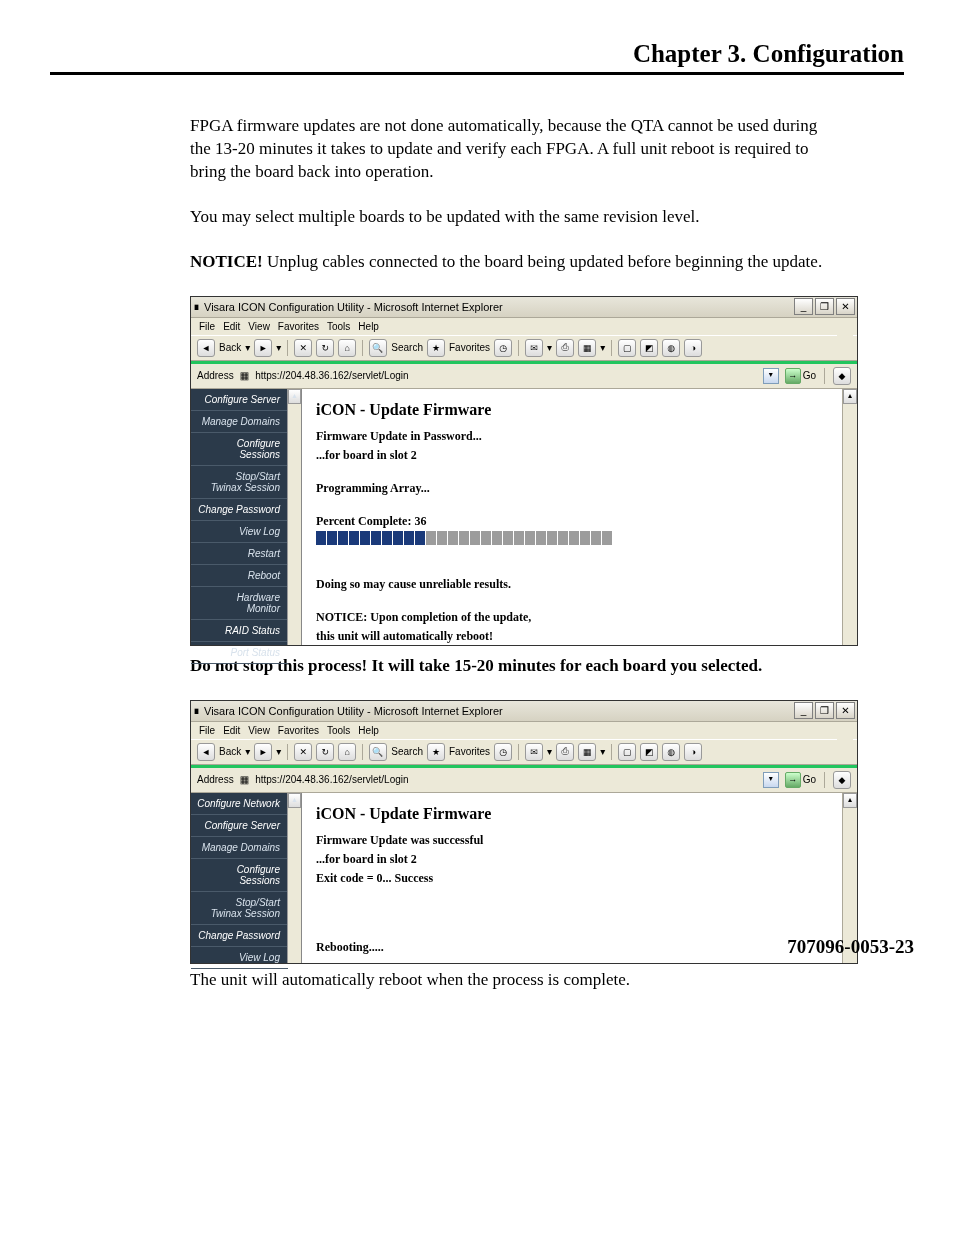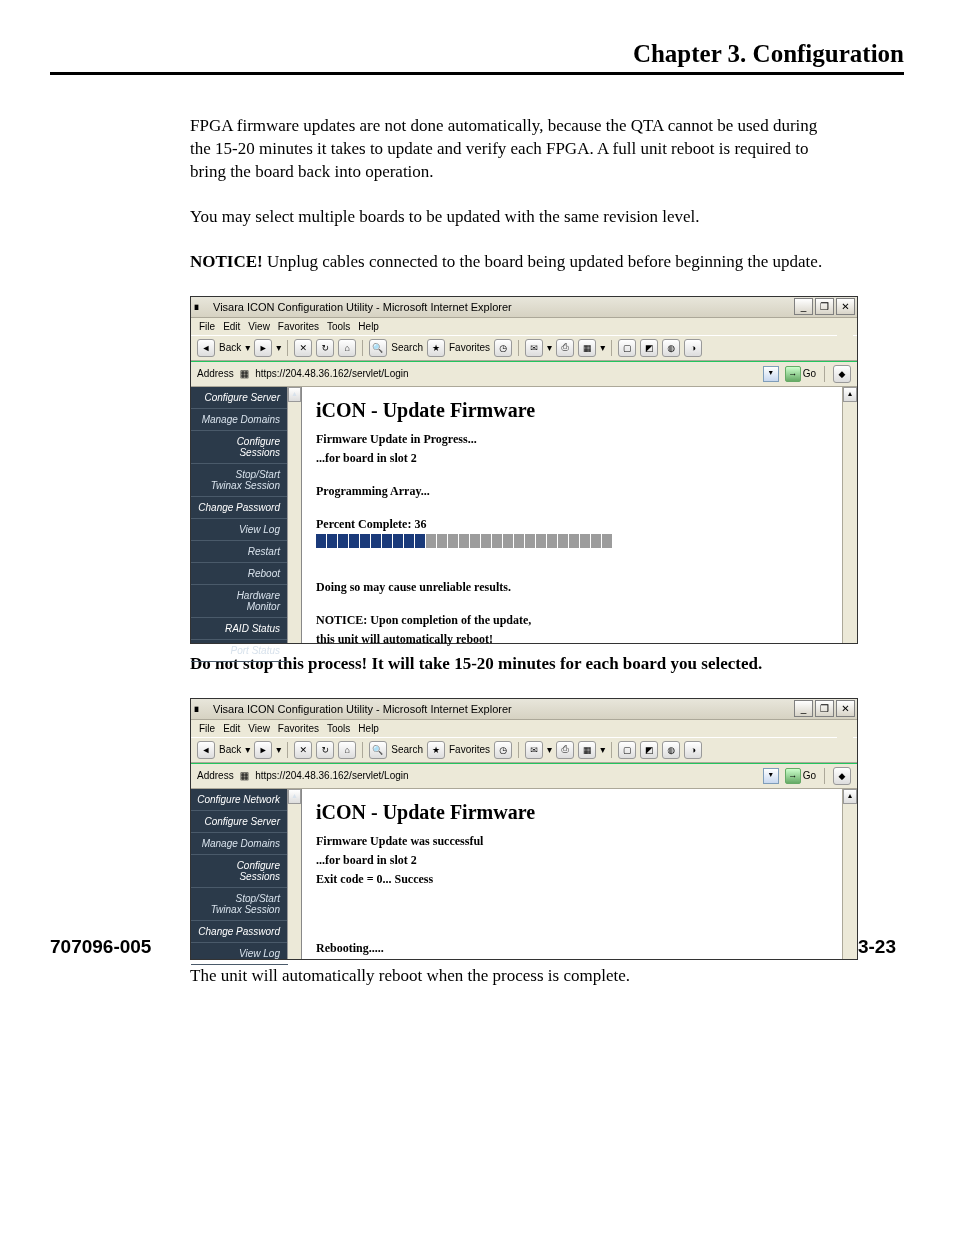--- a/index.html
+++ b/index.html
@@ -5,61 +5,61 @@
 body{margin:0;background:#fff;font-family:"Times New Roman",serif;color:#000}
 .page{width:954px;height:996px;box-sizing:border-box;padding:40px 50px 30px 50px;position:relative}
 .header{text-align:right;font-size:25px;font-weight:700;margin-bottom:4px}
 .header-rule{border:0;border-top:3px solid #000;margin:0 0 40px 0}
 .body-text{margin:0 0 22px 140px;font-size:17px;line-height:1.35;max-width:640px}
 .caption1{margin:10px 0 24px 140px;font-size:17px;font-weight:700}
 .caption2{margin:6px 0 0 140px;font-size:17px}
 .warn-lead{font-weight:700}
 .shot{width:666px;margin:0 0 4px 140px;border:1px solid #333;background:#ece9d8;font-family:Tahoma,Arial,sans-serif;font-size:11px;color:#000}
 .title-bar{display:flex;align-items:center;background:linear-gradient(#e8e6db,#d6d2c2);border-bottom:1px solid #aca899;height:20px;padding:0 2px}
-.title-text{flex:1;padding-left:13px}
+.title-text{flex:1;padding-left:4px}
 .win-btns{display:flex;gap:2px}
 .win-btn{width:17px;height:15px;border:1px solid #808080;background:linear-gradient(#fff,#d8d4c8);display:flex;align-items:center;justify-content:center;font-size:10px;line-height:1;cursor:default}
 .menu-bar{display:flex;gap:8px;padding:3px 8px;background:#ece9d8;font-size:10px;position:relative}
 .win-logo{position:absolute;right:4px;top:2px;width:16px;height:16px;background:#ece9d8}
 .tool-bar{display:flex;align-items:center;gap:4px;padding:3px 6px;background:#ece9d8;border-top:1px solid #fff;border-bottom:1px solid #aca899}
 .tb-ic{width:16px;height:16px;border:1px solid #999;border-radius:3px;background:linear-gradient(#fff,#ddd);display:inline-flex;align-items:center;justify-content:center;font-size:9px}
 .tb-txt{font-size:10px}
 .tb-sep{width:1px;height:16px;background:#aca899;margin:0 2px}
-.addr-bar{display:flex;align-items:center;gap:6px;padding:3px 6px;background:#ece9d8;border-top:1px solid #22c55e;border-bottom:1px solid #aca899;font-size:10px}
+.addr-bar{display:flex;align-items:center;gap:6px;padding:3px 6px;background:#ece9d8;border-top:3px solid #22c55e;border-bottom:1px solid #aca899;font-size:10px}
 .addr-url{flex:1}
 .addr-drop{width:14px;height:14px;border:1px solid #7f9db9;background:linear-gradient(#fff,#c8d8ef);text-align:center;font-size:8px;line-height:12px}
 .go-btn{display:flex;align-items:center;gap:2px}
 .go-ic{width:14px;height:14px;border:1px solid #6a6;background:linear-gradient(#cfc,#6a6);border-radius:2px;text-align:center;line-height:12px;font-size:9px}
 .content-row{display:flex;background:#404040;height:256px}
 .content-row.short{height:170px}
 .sidebar{width:110px;background:#2b3a4a;color:#d8e2ec;font-size:10px;border-right:1px solid #888;position:relative}
 .side-item{text-align:right;padding:5px 8px 5px 4px;border-bottom:1px solid #4a5a6a;font-style:italic;font-size:10px;line-height:1.1}
 .side-item .hl{color:#fff}
 .scroll-stub{position:absolute;right:0;top:0;width:13px;height:100%;background:#ece9d8;border-left:1px solid #999}
 .scroll-arrow{height:13px;border:1px solid #999;background:linear-gradient(#fff,#ddd);font-size:8px;text-align:center;line-height:11px}
 .sidebar-wrap{position:relative;padding-right:13px}
 .main-pane{flex:1;background:#fff;padding:12px 14px;position:relative;font-family:"Times New Roman",serif}
-.pane-title{font-weight:700;font-size:20px;margin-bottom:10px}
+.pane-title{font-weight:700;font-size:16px;margin-bottom:10px}
 .pane-b{font-weight:700;font-size:12px;margin-top:4px}
 .pane-spacer{height:14px}
 .progress{display:flex;height:14px;width:300px;border:0;margin-top:2px}
 .prog-seg{width:10px;height:14px;margin-right:1px;background:#9c9c9c}
 .prog-seg.on{background:#1a3a7a}
 .rs-scroll{width:14px;background:#ece9d8;border-left:1px solid #aca899;position:relative}
 .rs-arrow{height:13px;border:1px solid #999;background:linear-gradient(#fff,#ddd);font-size:8px;text-align:center;line-height:11px}
-.footer{position:absolute;bottom:38px;left:50px;right:58px;display:flex;justify-content:space-between;font-weight:700;font-size:19px;font-family:Liberation Sans, sans-serif}
+.footer{position:absolute;bottom:38px;left:50px;right:40px;display:flex;justify-content:flex-end;font-weight:700;font-size:19px;font-family:Liberation Serif, serif}
 </style>
 </head>
 <body>
 
 <div class="page">
  <div class="header">Chapter 3.  Configuration</div>
  <hr class="header-rule">
 
- <p class="body-text">FPGA firmware updates are not done automatically, because the QTA cannot be used during the 15-20 minutes it takes to update and verify each FPGA. A full unit reboot is required to bring the board back into operation.</p>
+ <p class="body-text">FPGA firmware updates are not done automatically, because the QTA cannot be used during the 13-20 minutes it takes to update and verify each FPGA. A full unit reboot is required to bring the board back into operation.</p>
  <p class="body-text">You may select multiple boards to be updated with the same revision level.</p>
  <p class="body-text">
   <span class="warn-lead">NOTICE!</span><span> Unplug cables connected to the board being updated before beginning the update.</span>
  </p>
 
  <div class="shot">
   <div class="title-bar">
    <span>∎</span>
    <span class="title-text">Visara ICON Configuration Utility - Microsoft Internet Explorer</span>
    <div class="win-btns">
@@ -131,21 +131,21 @@
      <div class="side-item"><span>Hardware</span><br><span>Monitor</span></div>
      <div class="side-item"><span class="hl">RAID Status</span></div>
      <div class="side-item">Port Status</div>
     </div>
     <div class="scroll-stub">
             <div class="scroll-arrow">▴</div>
           </div>
    </div>
    <div class="main-pane">
     <div class="pane-title">iCON - Update Firmware</div>
-    <div class="pane-b">Firmware Update in Progress...</div>
+    <div class="pane-b">Firmware Update in Password...</div>
     <div class="pane-b">...for board in slot 2</div>
     <div class="pane-spacer"></div>
     <div class="pane-b">Programming Array...</div>
     <div class="pane-spacer"></div>
     <div class="pane-b">Percent Complete: 36</div>
     <div class="progress">
      <div class="prog-seg on"></div>
             <div class="prog-seg on"></div>
             <div class="prog-seg on"></div>
             <div class="prog-seg on"></div>

